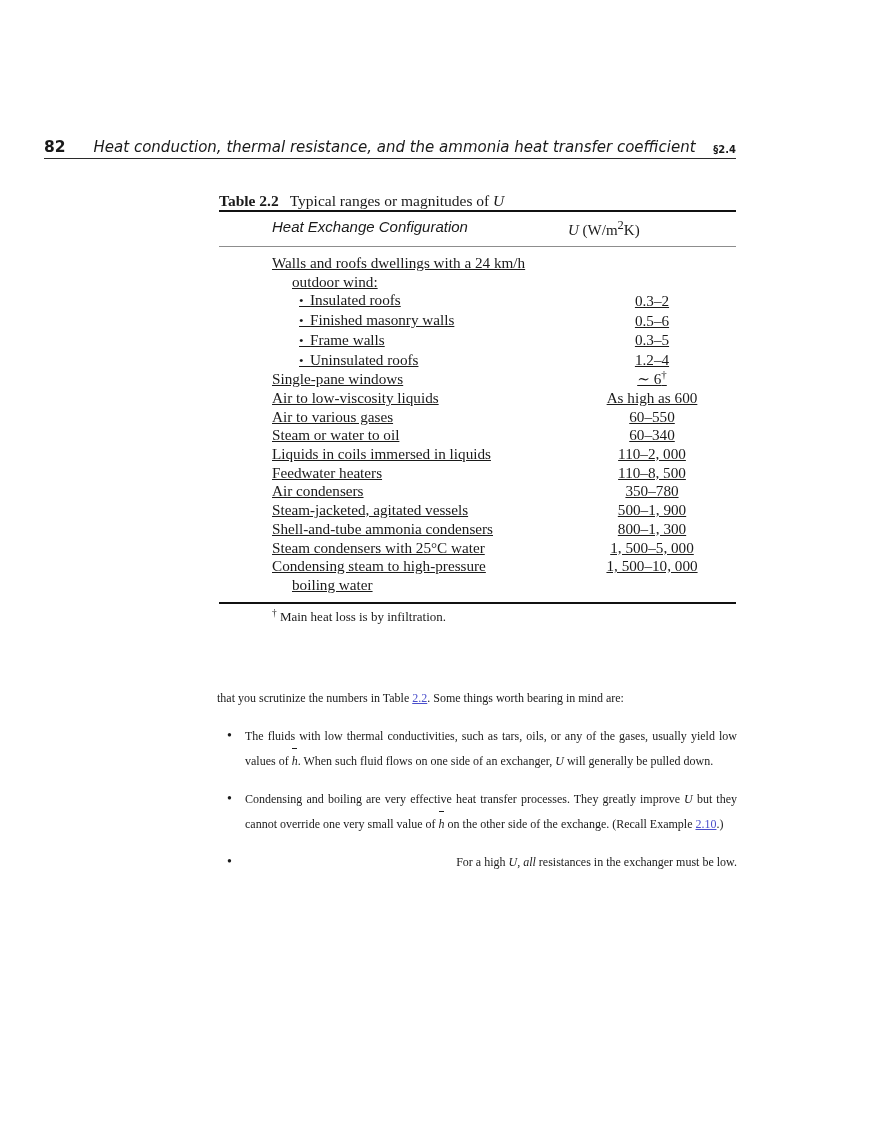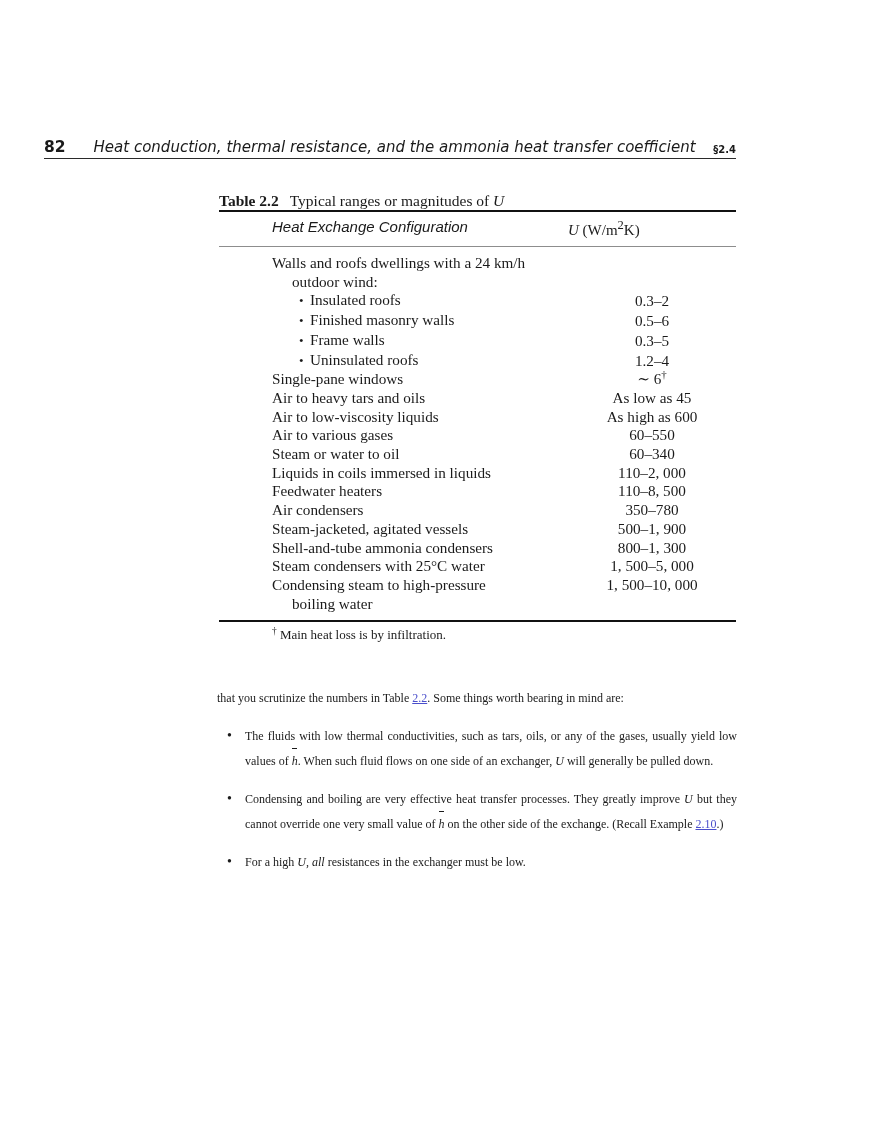--- a/index.html
+++ b/index.html
@@ -84,21 +84,22 @@
   }
   .th-right {
     width: 168px;
     font-size: 15px;
   }
 
   .tbody { padding-top: 7px; padding-bottom: 7px; }
 
   .trow {
     display: flex;
-    align-items: flex-end;
+    align-items: center;
+    text-decoration: underline;
   }
   .td-left {
     flex: 1;
     padding-left: 53px;
     font-size: 15.2px;
     line-height: 18.7px;
   }
   .td-right {
     width: 168px;
     text-align: center;
@@ -151,21 +152,21 @@
     text-align: justify;
   }
   ul.points > li:last-child { margin-bottom: 0; }
   ul.points > li::before {
     content: "\2022";
     position: absolute;
     left: 10px;
     top: 0;
     font-size: 14px;
   }
-  ul.points > li.nojust { text-align: left; }
+  ul.points > li.nojust { text-align: right; }
 
   .link { color: #4a4ecb; }
 
   
   .hbar {
     font-style: italic;
     position: relative;
     display: inline-block;
     padding-top: 1px;
   }
@@ -223,24 +224,20 @@
         <div class="td-left">Frame walls</div>
         <div class="td-right"><span>0.3–5</span></div>
       </div>
       <div class="trow bullet-row">
         <div class="td-left">Uninsulated roofs</div>
         <div class="td-right"><span>1.2–4</span></div>
       </div>
       <div class="trow">
         <div class="td-left">Single-pane windows</div>
         <div class="td-right"><span>∼ 6</span><sup class="dagger">†</sup></div>
-      </div>
-      <div class="trow">
-        <div class="td-left">Air to heavy tars and oils</div>
-        <div class="td-right"><span>As low as 45</span></div>
       </div>
       <div class="trow">
         <div class="td-left">Air to low-viscosity liquids</div>
         <div class="td-right"><span>As high as 600</span></div>
       </div>
       <div class="trow">
         <div class="td-left">Air to various gases</div>
         <div class="td-right"><span>60–550</span></div>
       </div>
       <div class="trow">

